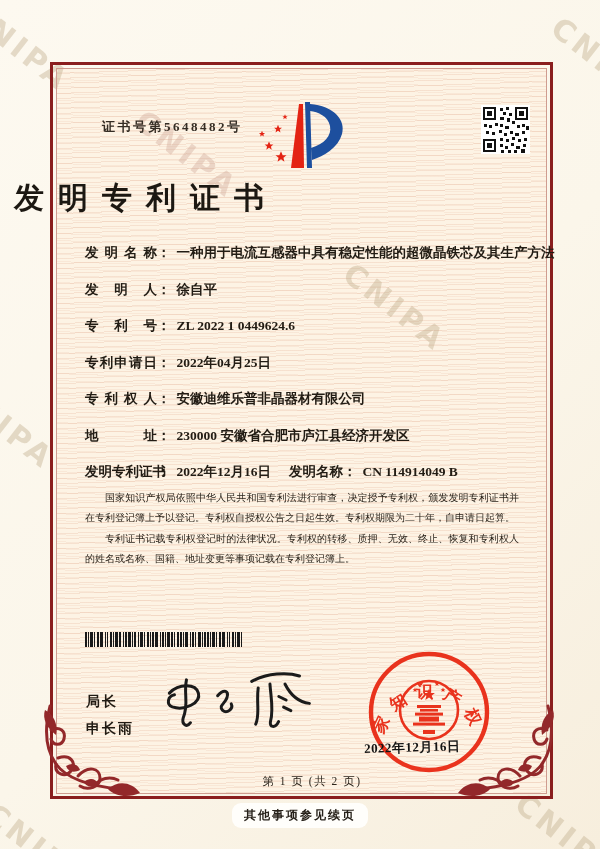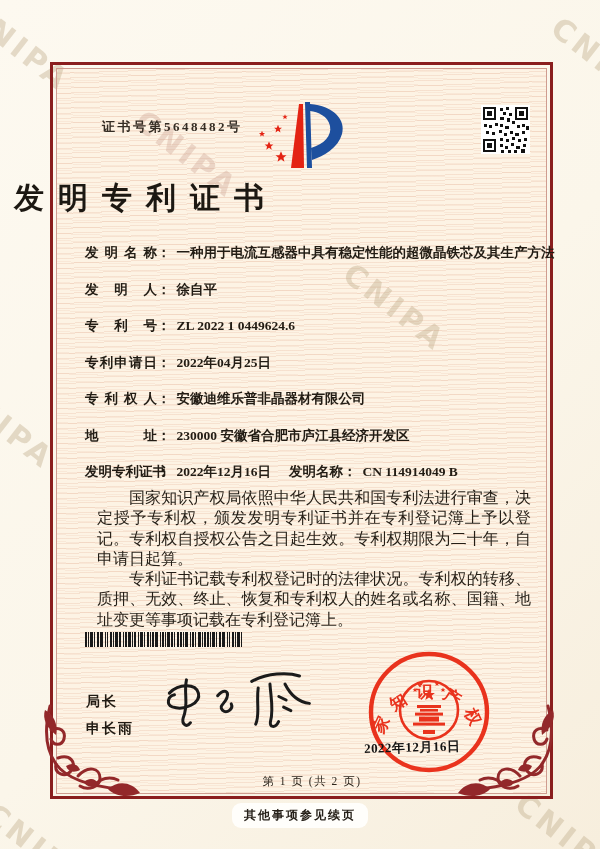--- a/index.html
+++ b/index.html
@@ -51,21 +51,21 @@
   .qr{left:481px; top:105px;}
   .title{
     left:0; right:0; top:178px; 
     font-size:30px; font-weight:bold; letter-spacing:14px; text-indent:14px; color:#1c1812;font-family:Liberation Serif, serif;
   }
   .fields{left:85px; top:244px; width:460px; font-size:13.5px; font-weight:600; color:#221c14;}
   .frow{height:22px; margin-bottom:14.5px; white-space:nowrap;}
   .flabel{display:inline-block; width:72px; text-align:justify; text-align-last:justify; vertical-align:top;}
   .fcolon{margin-right:6px;}
   .pair2{margin-left:18px;}
-  .bodytext{left:85px; top:488px; width:434px; font-size:16px; line-height:20.3px; text-align:justify; font-weight:500; color:#241e16;margin-left:12px;}
+  .bodytext{left:85px; top:488px; width:434px; font-size:10px; line-height:20.3px; text-align:justify; font-weight:500; color:#241e16;}
   .bodytext p{margin:0; text-indent:2em;}
   .barcode{left:85px; top:632px;}
   .director{left:86px; top:688px; font-size:14px; font-weight:700; letter-spacing:2px; line-height:27px; color:#211b13;}
   .signature{left:158px; top:660px;}
   .seal{left:363px; top:646px;}
   .seal-date{
     left:364px; top:738px; width:144px; font-size:13px; font-weight:700;
     letter-spacing:.5px; color:#141414; transform:rotate(-1.5deg); white-space:nowrap;
   }
   .page-num{left:0; right:0; top:774px; text-align:center; font-size:11.5px; letter-spacing:1.5px; color:#2c251c;margin-left:24px;}

